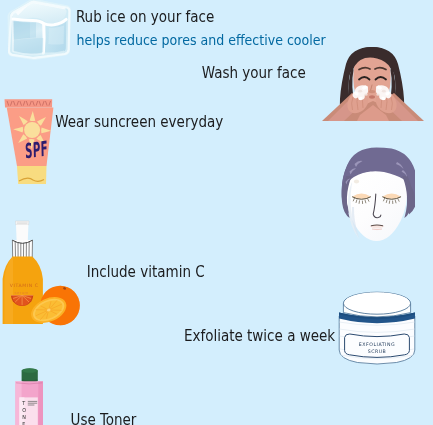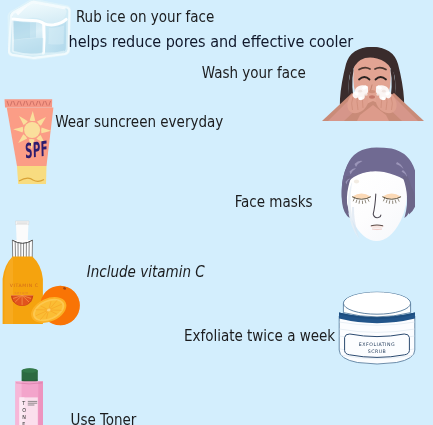--- a/index.html
+++ b/index.html
@@ -1,21 +1,21 @@
 <!DOCTYPE html>
 <html><head>
 <meta charset="utf-8">
 <style>
   html,body{margin:0;padding:0;background:#d3eefd;}
   body{width:433px;height:425px;overflow:hidden;
        font-family:"DejaVu Sans Condensed","DejaVu Sans",sans-serif;
        -webkit-font-smoothing:antialiased;}
   #page{position:relative;width:433px;height:425px;background:#d3eefd;overflow:hidden;}
   .tip-title{position:absolute;color:#1b1c1e;white-space:nowrap;font-size:15px;font-weight:400;letter-spacing:0px;}
-  .tip-sub{position:absolute;font-size:16px;color:#0f172a;white-space:nowrap;letter-spacing:0px;}
+  .tip-sub{position:absolute;font-size:14px;color:#0369a1;white-space:nowrap;letter-spacing:0px;margin-left:8px;}
   .art{position:absolute;display:block;}
 </style>
 </head>
 <body>
 
 <div id="page">
 
   <svg class="art" style="left:0px;top:0px;" width="76" height="62" viewBox="0 0 76 62">
     <defs>
       <linearGradient id="iceTop" x1="0.1" y1="0" x2="0.55" y2="1">
@@ -166,21 +166,20 @@
     <g transform="translate(34.4 51.8) rotate(-7) scale(1.0 1.8)">
       <text x="0" y="5" text-anchor="middle" font-family="'DejaVu Sans Condensed','DejaVu Sans',sans-serif" font-size="11.4" font-weight="700" font-style="italic" fill="#2d1d6e" letter-spacing="0.4">SPF</text>
     </g>
 
     <path d="M15 70 L44.5 70 L44 88 L16.2 88 Z" fill="#f8dc80"></path>
     <path d="M17 85 Q26 80 31 84 Q36 87 42 83.5" fill="none" stroke="#d9a335" stroke-width="1.2"></path>
   </svg>
 
   <div class="tip-title" style="left:55.2px;top:112.9px;">Wear suncreen everyday</div>
 
-  <div class="tip-title" style="left:234.7px;top:193px;">Face masks</div>
 
   <svg class="art" style="left:339px;top:146px;" width="76" height="100" viewBox="0 0 76 100">
     <defs>
       <linearGradient id="maskG" x1="0.15" y1="0.2" x2="0.8" y2="1">
         <stop offset="0" stop-color="#ffffff"></stop>
           <stop offset="0.45" stop-color="#fdfdfe"></stop>
         <stop offset="1" stop-color="#f7f8fb"></stop>
       </linearGradient>
     </defs>
 
@@ -285,21 +284,21 @@
         <path d="M34.4 90 L63 90"></path>
         <path d="M37 84.5 L60.4 95.5"></path>
           <path d="M37 95.5 L60.4 84.5"></path>
         <path d="M43 83 L54.4 97"></path>
           <path d="M43 97 L54.4 83"></path>
       </g>
       <ellipse cx="48.7" cy="90" rx="2" ry="1.4" fill="#fdd272"></ellipse>
     </g>
   </svg>
 
-  <div class="tip-title" style="left:86.8px;top:263.4px;font-style:italic;">Include vitamin C</div>
+  <div class="tip-title" style="left:86.8px;top:263.4px;">Include vitamin C</div>
 
   <div class="tip-title" style="left:140.9px;top:326.8px;margin-left:43px;">Exfoliate twice a week</div>
 
   <svg class="art" style="left:336px;top:286px;" width="82" height="82" viewBox="0 0 82 82">
 
     <path d="M3.2 30 L3.2 64 Q3.2 73 21.5 76.5 Q41.2 79.5 60.5 76.5 Q78.8 73 78.8 64 L78.8 30 Z" fill="#fcfdff" stroke="#3f688e" stroke-width=".75"></path>
     <g stroke="#d9e3ec" stroke-width=".55" fill="none">
       <path d="M3.2 36 Q41 42.6 78.8 36"></path>
         <path d="M3.2 43 Q41 49.8 78.8 43"></path>
       <path d="M3.4 50 Q41 57 78.6 50"></path>

